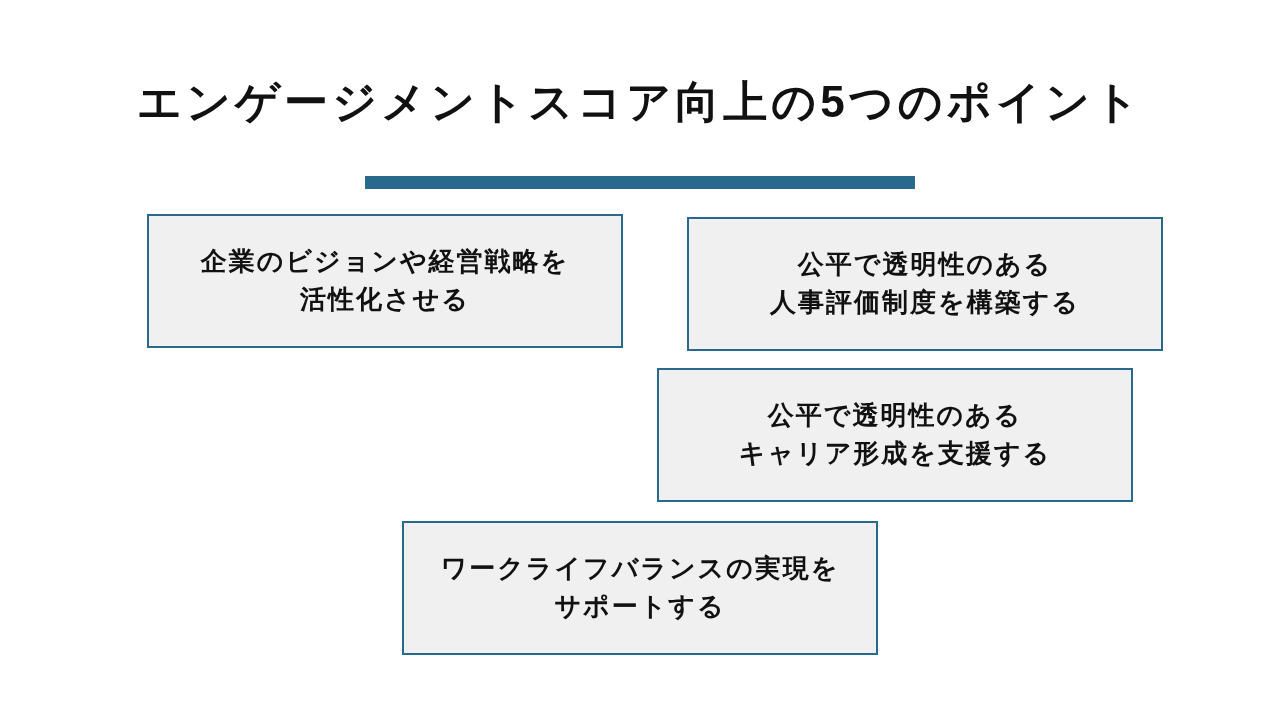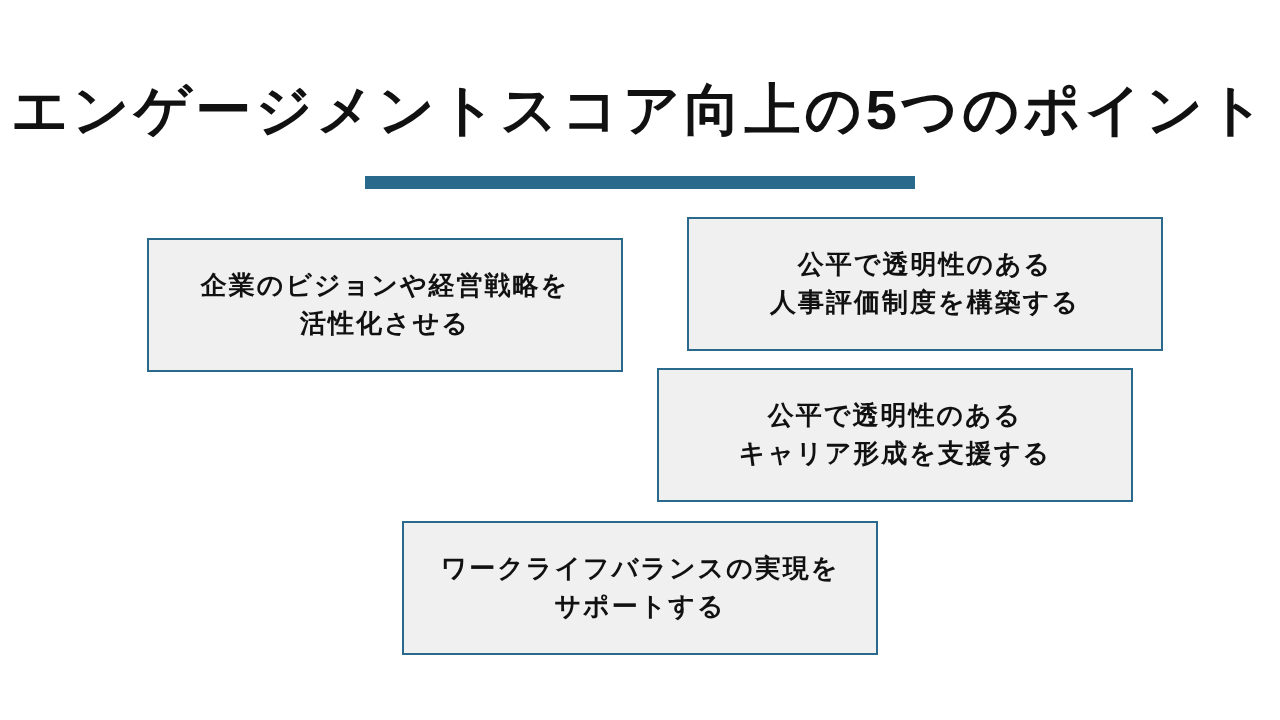--- a/index.html
+++ b/index.html
@@ -21,21 +21,21 @@
     width: 1280px;
     height: 720px;
     background: var(--bg);
   }
   .title {
     position: absolute;
     top: 76px;
     left: 0;
     width: 100%;
     text-align: center;
-    font-size: 56px;
+    font-size: 44px;
     font-weight: bold;
     letter-spacing: 4px;
     color: var(--text);
     line-height: 1.2;
     white-space: nowrap;
   }
   .divider {
     position: absolute;
     left: 365px;
     top: 176px;
@@ -57,21 +57,21 @@
   }
   .point-box .line {
     display: block;
     font-size: 26px;
     font-weight: bold;
     letter-spacing: 2px;
     line-height: 1.45;
     color: var(--text);
     white-space: nowrap;
   }
-  .box-1 { left: 147px; top: 214px; margin-top: 24px; }
+  .box-1 { left: 147px; top: 214px; }
   .box-2 { left: 657px; top: 217px; margin-left: 30px; }
   .box-3 { left: 147px; top: 368px; }
   .box-4 { left: 657px; top: 368px; }
   .box-5 { left: 402px; top: 521px; align-items: center; }
 </style>
 </head>
 <body>
 
 <div class="slide">
 

